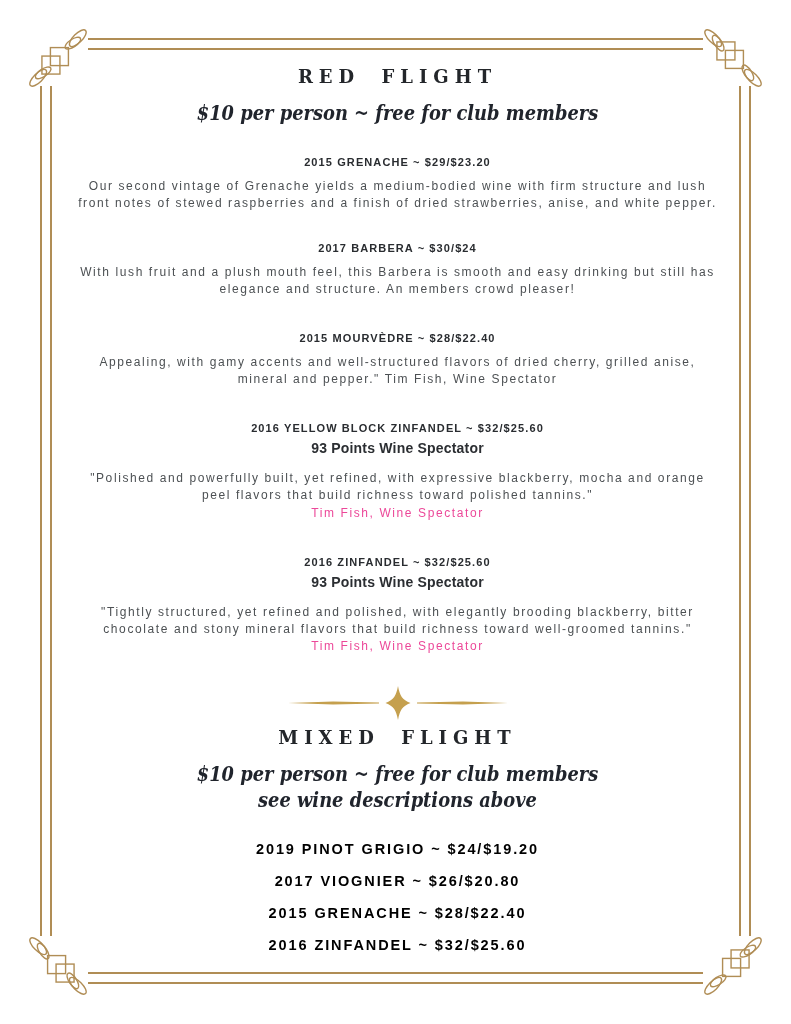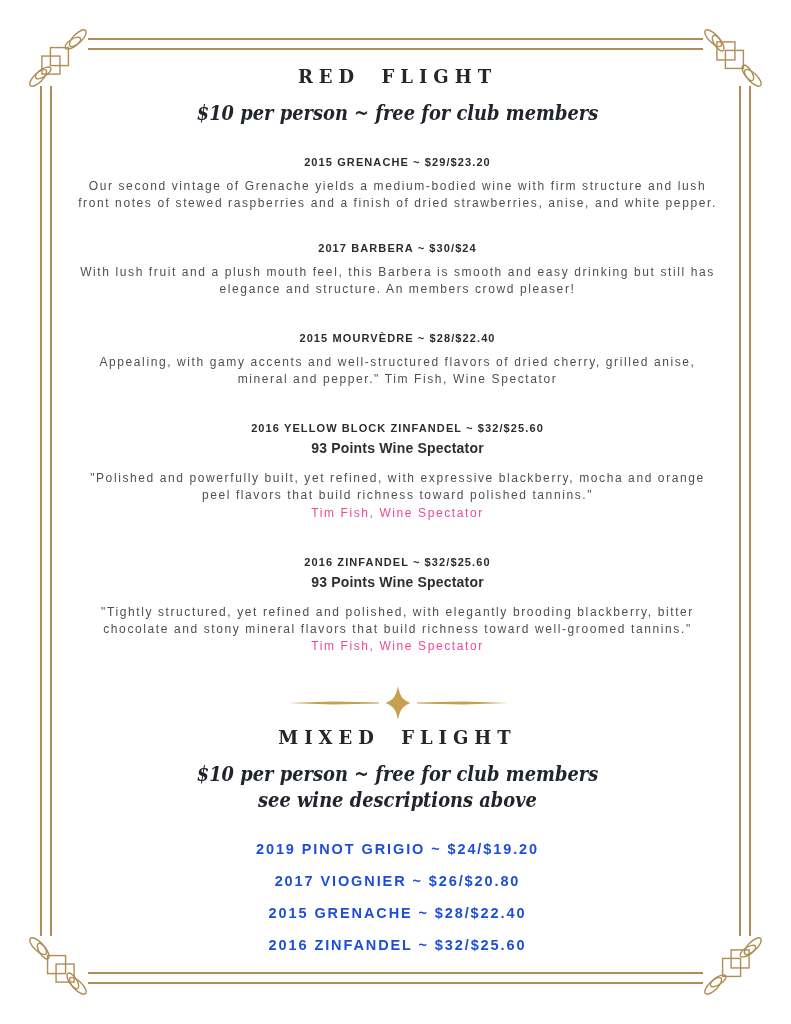--- a/index.html
+++ b/index.html
@@ -93,21 +93,21 @@
   .divider { margin: 28px auto 0; width: 230px; height: 40px; }
 
   .mixed-section { }
   .mixed-subtitle-extra { display: block; }
   .mixed-list { margin-top: 12px; }
   .mixed-wine {
     margin-top: 16px;
     font-weight: 700;
     font-size: 14.5px;
     letter-spacing: 1.9px;
-    color: #1d4ed8;
+    color: #000000;
   }
   .mixed-wine:first-child { margin-top: 28px; }
 </style>
 </head>
 <body>
 
 <div class="frame-outer"></div>
 <div class="frame-inner"></div>
 <div class="corner-mask tl"></div>
 <div class="corner-mask tr"></div>

